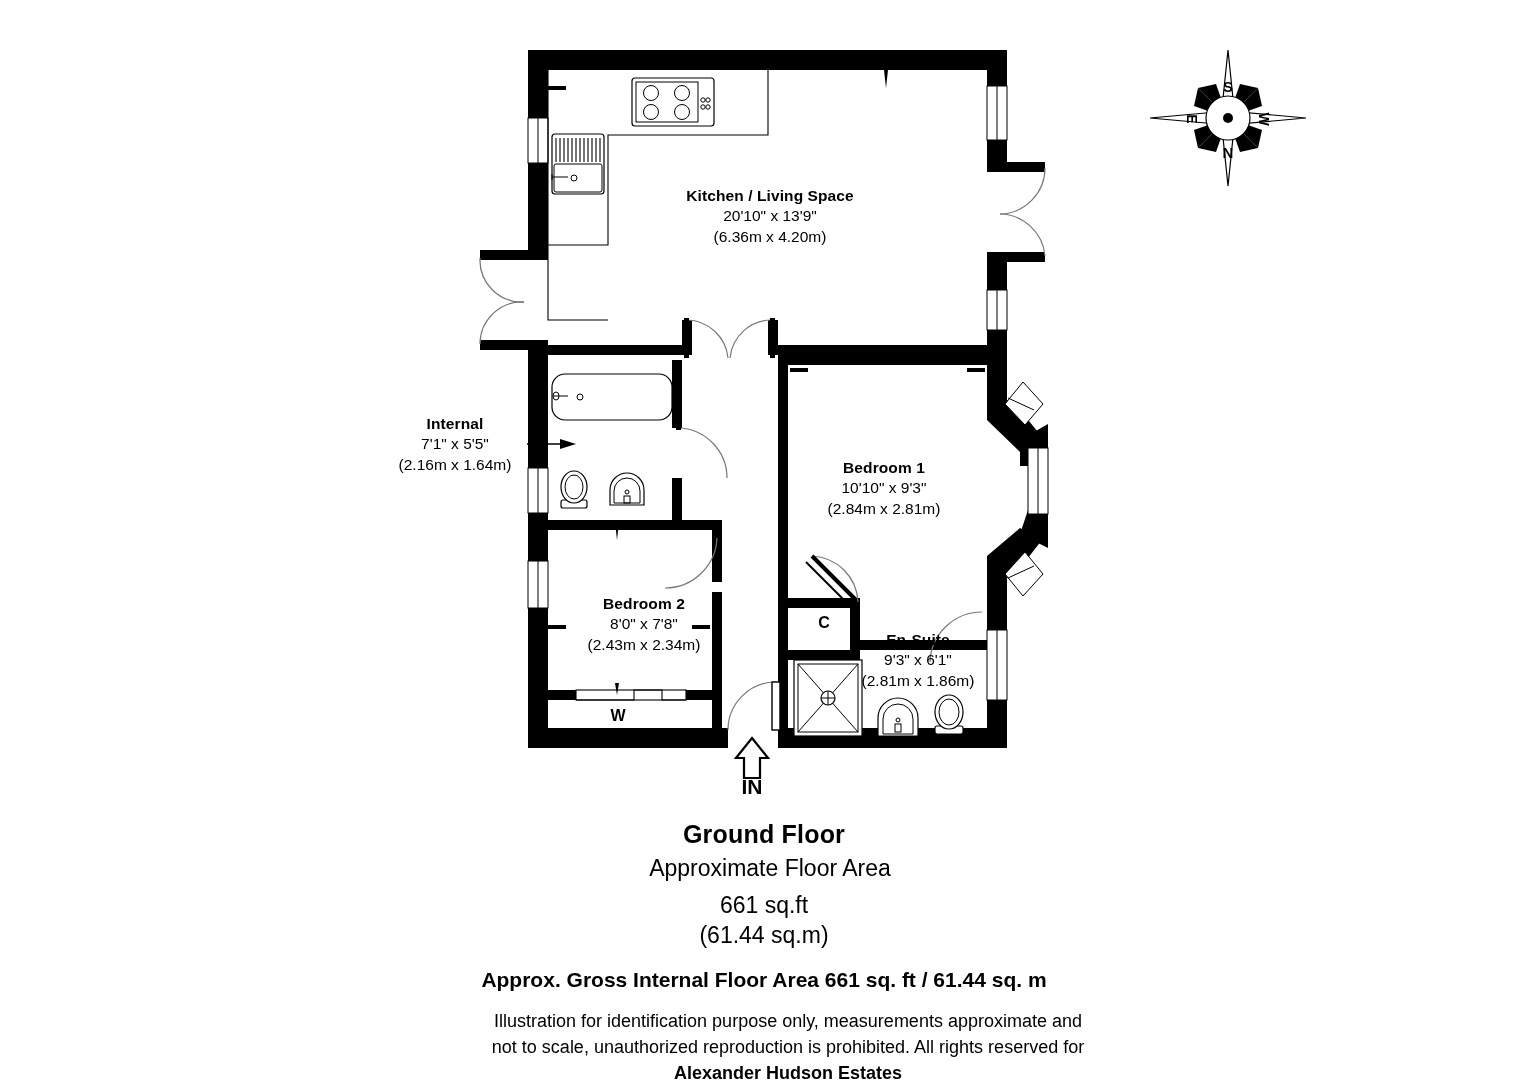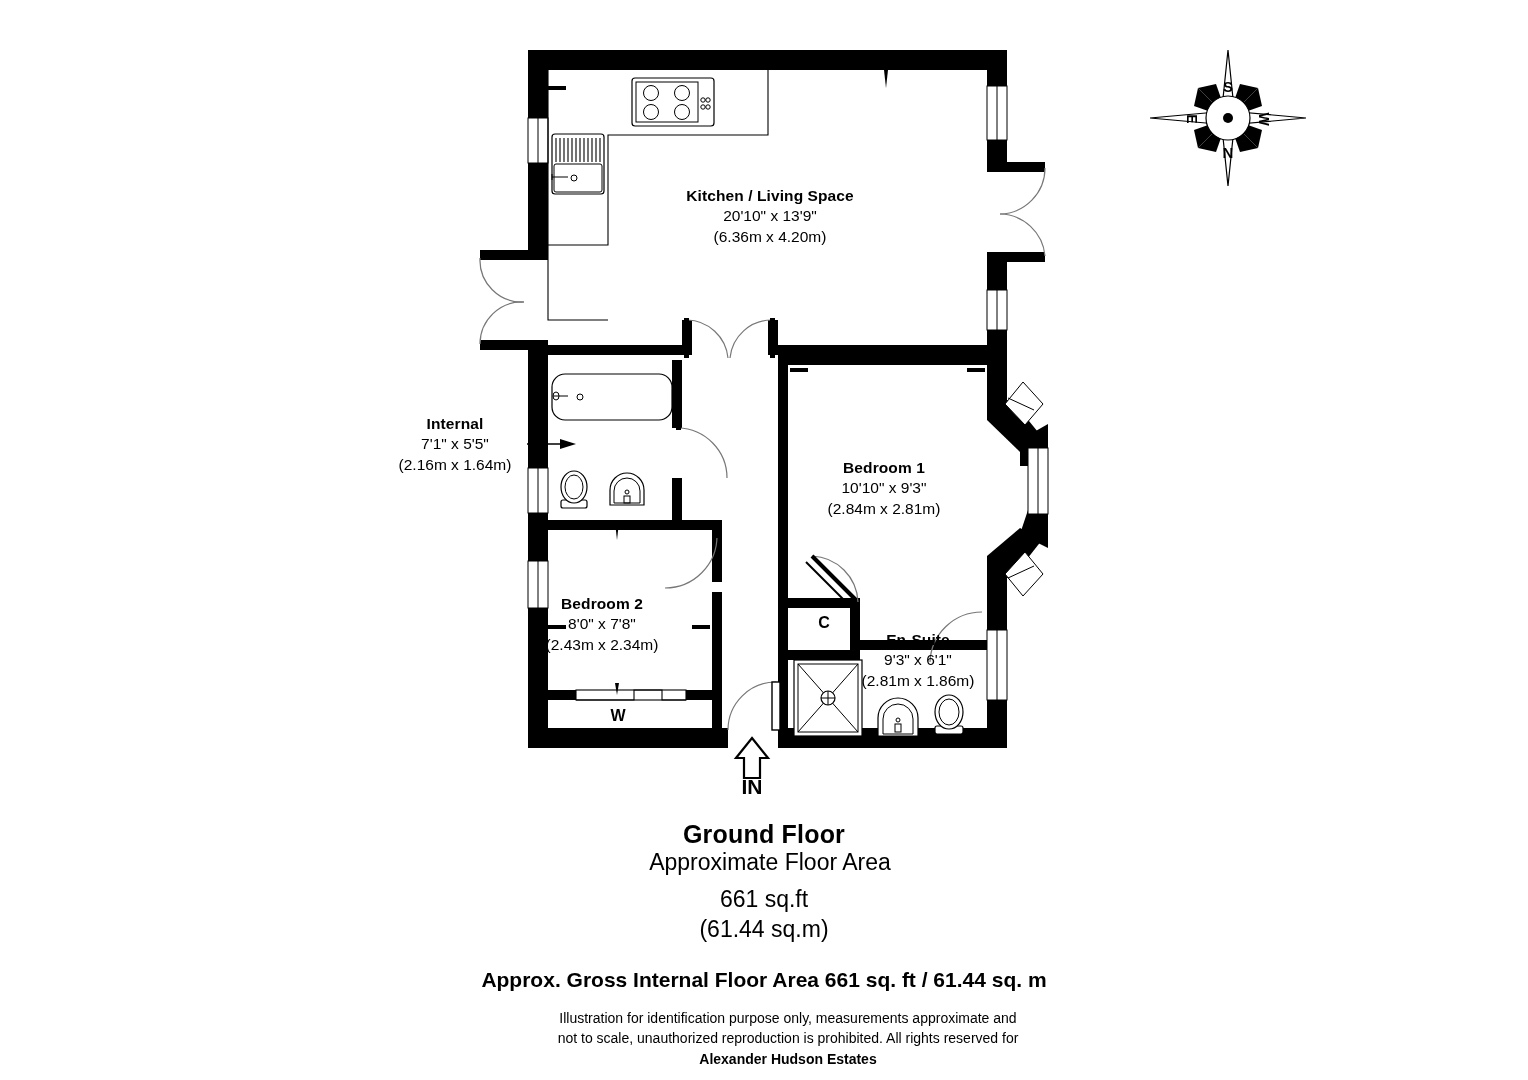--- a/index.html
+++ b/index.html
@@ -82,21 +82,21 @@
     letter-spacing: 0.2px;
   }
   .ttl-area {
     font-size: 23px;
   }
   .gross-line {
     font-weight: bold;
     font-size: 21px;
   }
   .disc {
-    font-size: 14px;
+    font-size: 18px;
     line-height: 1.45;
     margin-left: 48px;
   }
 </style>
 </head>
 <body>
 
 <div id="plan-root">
 
   <svg class="plan-svg" viewBox="0 0 1528 1080">
@@ -387,41 +387,41 @@
     <div class="rdim">7'1" x 5'5"</div>
     <div class="rdim">(2.16m x 1.64m)</div>
   </div>
 
   <div class="lbl" style="left:782px; top:458px; width:204px;">
     <div class="rname">Bedroom 1</div>
     <div class="rdim">10'10" x 9'3"</div>
     <div class="rdim">(2.84m x 2.81m)</div>
   </div>
 
-  <div class="lbl" style="left:500px; top:594px; width:204px;">
+  <div class="lbl" style="left:542px; top:594px; width:204px;">
     <div class="rname">Bedroom 2</div>
     <div class="rdim">8'0" x 7'8"</div>
     <div class="rdim">(2.43m x 2.34m)</div>
   </div>
 
   <div class="lbl" style="left:810px; top:630px; width:216px;">
     <div class="rname">En-Suite</div>
     <div class="rdim">9'3" x 6'1"</div>
     <div class="rdim">(2.81m x 1.86m)</div>
   </div>
 
   <div class="mini-letter" style="left:800px; top:614px; width:48px;">C</div>
 
   <div class="mini-letter" style="left:598px; top:707px; width:40px;">W</div>
 
   <div class="in-label" style="left:716px; top:775px; width:72px;">IN</div>
 
   <div class="footer-block" style="top:820px;">
     <div class="ttl-floor">Ground Floor</div>
-    <div class="ttl-area" style="padding-left:12px;">Approximate Floor Area</div>
+    <div class="ttl-area" style="margin-top:6px;padding-left:12px;">Approximate Floor Area</div>
     <div class="ttl-area" style="margin-top:10px;">661 sq.ft</div>
     <div class="ttl-area" style="margin-top:3px;">(61.44 sq.m)</div>
   </div>
 
   <div class="footer-block" style="top:968px;">
     <div class="gross-line">Approx. Gross Internal Floor Area 661 sq. ft / 61.44 sq. m</div>
   </div>
 
   <div class="footer-block" style="top:1008px;">
     <div class="disc">Illustration for identification purpose only, measurements approximate and</div>

